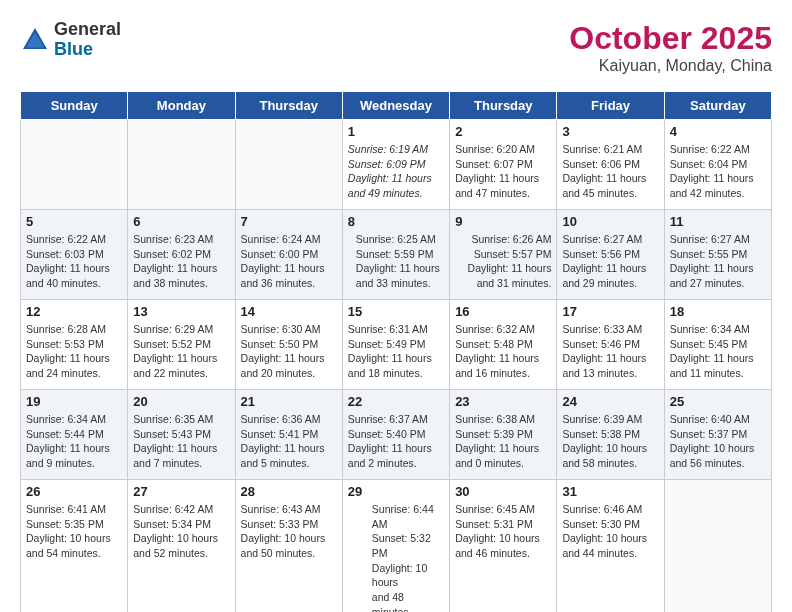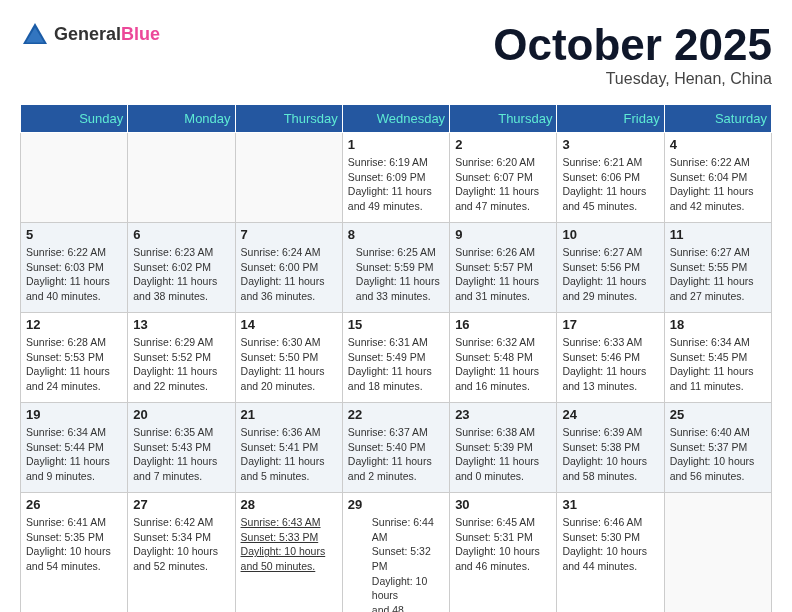--- a/index.html
+++ b/index.html
@@ -15,56 +15,57 @@
       justify-content: space-between;
       align-items: flex-start;
       margin-bottom: 16px;
     }
     .logo {
       display: flex;
       align-items: center;
     }
     .logo-text {
       display: flex;
+      flex-direction: column;
       font-size: 18px;
       font-weight: bold;
       line-height: 1.1;
     }
     .logo-text .general { color: #333; }
-    .logo-text .blue { color: #ec4899; }
+    .logo-text .blue { color: #0369a1; }
     .logo-icon {
       width: 30px;
       height: 30px;
       margin-right: 4px;
     }
     .title-block {
       text-align: right;
     }
     .title-block h1 {
-      font-size: 44px;
+      font-size: 32px;
       font-weight: bold;
-      color: #0f172a;
+      color: #be185d;
     }
     .title-block h2 {
       font-size: 16px;
       font-weight: normal;
       color: #444;
     }
     table {
       width: 100%;
       border-collapse: collapse;
       table-layout: fixed;
     }
     thead th {
       background-color: #2457a0;
-      color: #5eead4;
+      color: #ffffff;
       font-size: 13px;
-      font-weight: normal;
+      font-weight: bold;
       padding: 6px 4px;
-      text-align: right;
+      text-align: center;
       border: 1px solid #fff;
     }
     tbody td {
       border: 1px solid #ccc;
       vertical-align: top;
       padding: 4px 5px;
       font-size: 11px;
       color: #333;
       height: 90px;
       background: #fff;
@@ -97,21 +98,21 @@
       <polygon points="20,4 36,32 4,32" fill="#1a5ba6"></polygon>
       <polygon points="20,10 32,30 8,30" fill="#4a90d9" opacity="0.5"></polygon>
     </svg>
     <div class="logo-text">
       <span class="general">General</span>
       <span class="blue">Blue</span>
     </div>
   </div>
   <div class="title-block">
     <h1>October 2025</h1>
-    <h2>Tuesday, Henan, China</h2>
+    <h2>Kaiyuan, Monday, China</h2>
   </div>
 </div>
 
 <table>
   <thead>
     <tr>
     <th>Sunday</th>
         <th>Monday</th>
         <th>Thursday</th>
         <th>Wednesday</th>
@@ -120,21 +121,21 @@
         <th>Saturday</th>
       </tr>
   </thead>
   <tbody id="calendar-body">
   <tr>
         <td class="empty"></td>
         <td class="empty"></td>
         <td class="empty"></td>
         <td>
           <span class="day-num">1</span>
-          <div class="day-info" style="white-space: pre-line;">Sunrise: 6:19 AM
+          <div class="day-info" style="white-space: pre-line; font-style: italic;">Sunrise: 6:19 AM
 Sunset: 6:09 PM
 Daylight: 11 hours
 and 49 minutes.</div>
         </td>
         <td>
           <span class="day-num">2</span>
           <div class="day-info" style="white-space: pre-line;">Sunrise: 6:20 AM
 Sunset: 6:07 PM
 Daylight: 11 hours
 and 47 minutes.</div>
@@ -178,21 +179,21 @@
         </td>
         <td>
           <span class="day-num">8</span>
           <div class="day-info" style="white-space: pre-line; margin-left: 8px;">Sunrise: 6:25 AM
 Sunset: 5:59 PM
 Daylight: 11 hours
 and 33 minutes.</div>
         </td>
         <td>
           <span class="day-num">9</span>
-          <div class="day-info" style="white-space: pre-line;">Sunrise: 6:26 AM
+          <div class="day-info" style="white-space: pre-line; text-align: right;">Sunrise: 6:26 AM
 Sunset: 5:57 PM
 Daylight: 11 hours
 and 31 minutes.</div>
         </td>
         <td>
           <span class="day-num">10</span>
           <div class="day-info" style="white-space: pre-line;">Sunrise: 6:27 AM
 Sunset: 5:56 PM
 Daylight: 11 hours
 and 29 minutes.</div>
@@ -317,21 +318,21 @@
         </td>
         <td>
           <span class="day-num">27</span>
           <div class="day-info" style="white-space: pre-line;">Sunrise: 6:42 AM
 Sunset: 5:34 PM
 Daylight: 10 hours
 and 52 minutes.</div>
         </td>
         <td>
           <span class="day-num">28</span>
-          <div class="day-info" style="white-space: pre-line; text-decoration: underline;">Sunrise: 6:43 AM
+          <div class="day-info" style="white-space: pre-line;">Sunrise: 6:43 AM
 Sunset: 5:33 PM
 Daylight: 10 hours
 and 50 minutes.</div>
         </td>
         <td>
           <span class="day-num">29</span>
           <div class="day-info" style="white-space: pre-line; margin-left: 24px;">Sunrise: 6:44 AM
 Sunset: 5:32 PM
 Daylight: 10 hours
 and 48 minutes.</div>

